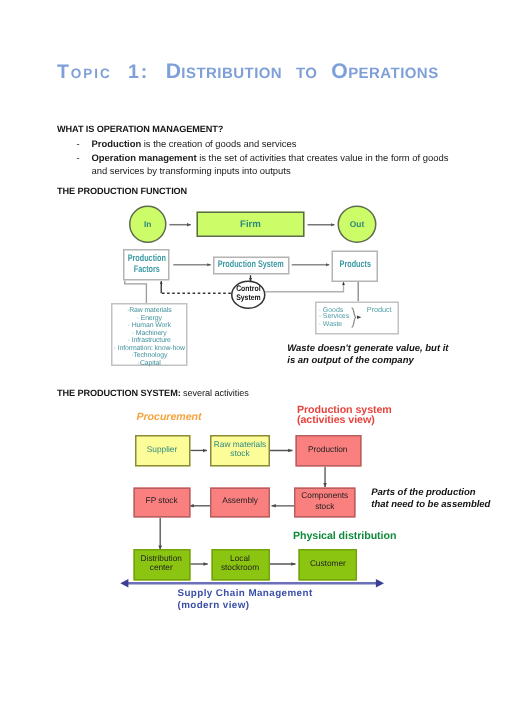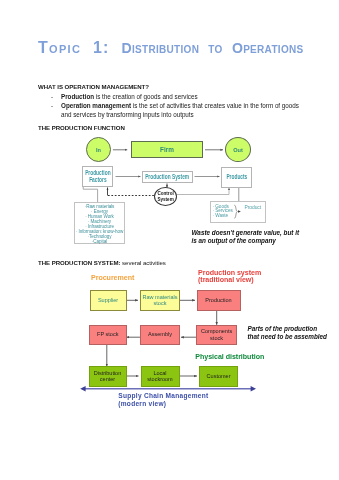--- a/index.html
+++ b/index.html
@@ -2,21 +2,21 @@
 <html><head>
 <meta charset="utf-8">
 <style>
 html,body{margin:0;padding:0;background:#fff;}
 body{width:339px;height:480px;font-family:"Liberation Sans",sans-serif;color:#131313;}
 .page{position:relative;width:339px;height:480px;overflow:hidden;background:#fff;}
 .abs{position:absolute;}
 
 
 .title{left:38px;top:38px;width:300px;color:#7e9fd8;font-weight:bold;line-height:19px;font-variant:small-caps;}
-.title .big{font-size:16px;letter-spacing:1.3px;word-spacing:6px;}
+.title .big{font-size:13px;letter-spacing:1.3px;word-spacing:6px;}
 .title .sm{font-size:14.1px;letter-spacing:0.3px;word-spacing:5px;}
 
 
 .h2{font-size:6.1px;font-weight:bold;letter-spacing:-0.055px;color:#161616;}
 .body{font-size:6.3px;color:#1b1b1b;letter-spacing:-0.013px;}
 .body b{font-weight:bold;}
 .bullet{font-size:6.3px;color:#1b1b1b;}
 .note{font-size:6.35px;font-weight:bold;font-style:italic;color:#111;line-height:8.4px;letter-spacing:-0.01px;}
 
 
@@ -36,21 +36,21 @@
 
 .b2{display:flex;align-items:center;justify-content:center;text-align:center;}
 .b2 span{font-size:5.55px;line-height:6.6px;letter-spacing:-0.02px;}
 .yel{background:#fcfc99;border:0.8px solid #8a8a39;}
 .yel span{color:#2f8a80;}
 .red{background:#fa8080;border:0.8px solid #b66060;}
 .red span{color:#1f1f1f;}
 .grn{background:#8cc511;border:0.8px solid #74a20c;}
 .grn span{color:#1f1f1f;}
 .lbl{font-size:7.1px;font-weight:bold;letter-spacing:-0.04px;}
-.lbl.or{color:#f5a33c;}
+.lbl.or{color:#f5a33c;font-style:italic;}
 .lbl.rd{color:#e8423d;line-height:7.0px;}
 .lbl.gr{color:#0f8a3c;}
 .lbl.bl{color:#3b4fa8;line-height:8.0px;font-size:6.55px;letter-spacing:0.28px;}
 </style>
 </head>
 <body>
 
 <div class="page">
 
   <div class="abs title">
@@ -170,21 +170,21 @@
     <g>
       <line x1="84" y1="388.8" x2="251" y2="388.8" stroke="#6b70b8" stroke-width="1.6" fill="none"></line>
       <path d="M80.2,388.8 L85.6,386.0 L85.6,391.6 z" fill="#3b3f96"></path>
       <path d="M256.0,388.8 L250.6,386.0 L250.6,391.6 z" fill="#3b3f96"></path>
     </g>
   </svg>
 
   <div class="abs lbl or" style="left:91px;top:273.5px;">Procurement</div>
   <div class="abs lbl rd" style="left:198px;top:269.5px;">
     <div>Production system</div>
-    <div>(traditional view)</div>
+    <div>(activities view)</div>
   </div>
   <div class="abs lbl gr" style="left:195.3px;top:352.8px;text-align:right;">Physical distribution</div>
   <div class="abs lbl bl" style="left:118.3px;top:392px;">
     <div>Supply Chain Management</div>
     <div>(modern view)</div>
   </div>
 
   <div class="abs b2 yel" style="left:89.5px;top:289.5px;width:37px;height:21.5px;box-sizing:border-box;">
       <span>Supplier</span>
     </div>

